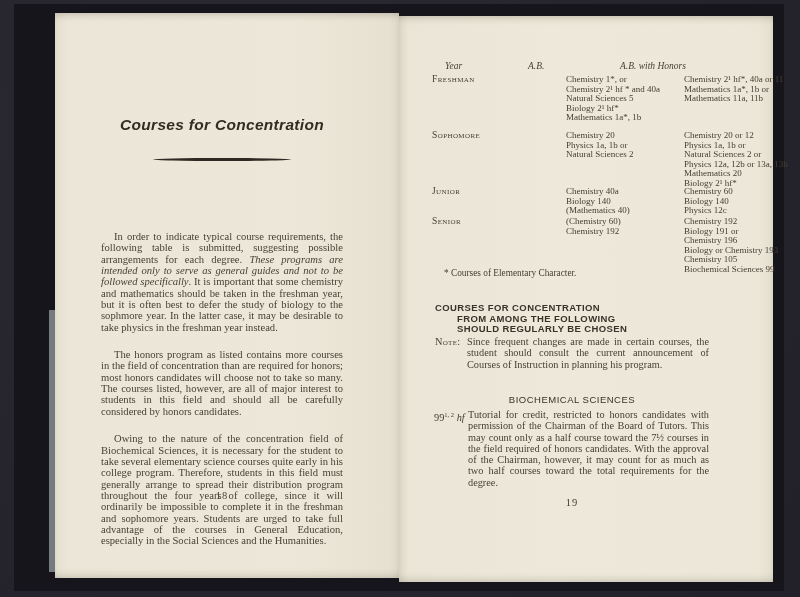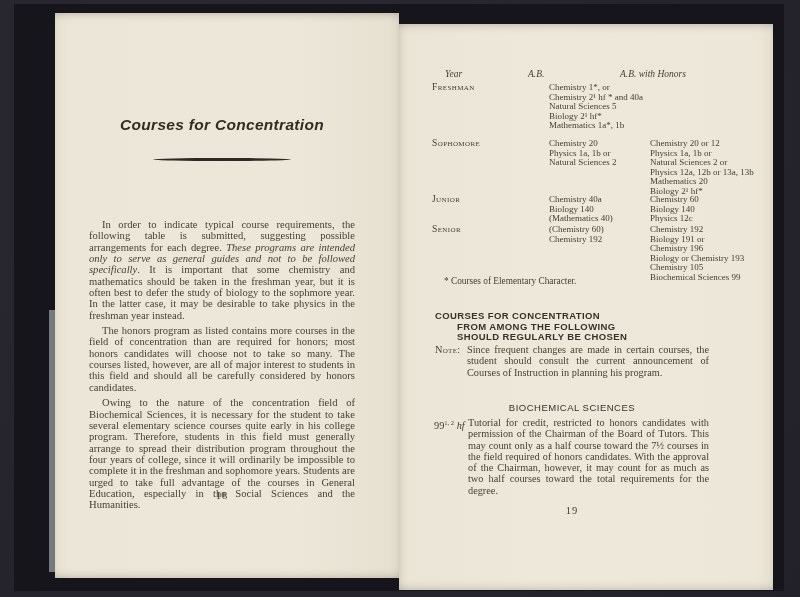--- a/index.html
+++ b/index.html
@@ -10,21 +10,21 @@
     font-family:"Liberation Serif",serif;
   }
   .book-cover{position:absolute;left:14px;top:4px;width:770px;height:587px;background:#16151b;}
   .page{position:absolute;color:#443d31;}
   .page-left{
     left:55px;top:13px;width:344px;height:565px;
     background:linear-gradient(90deg,#e4dfcf 0%,#ebe6d7 4%,#ece7d8 70%,#e6e1d1 97%,#ddd8c7 100%);
     box-shadow:inset 0 6px 8px -6px rgba(60,55,40,.35), inset 0 -8px 10px -8px rgba(60,55,40,.3);
   }
   .page-right{
-    left:399px;top:24px;width:374px;height:566px;
+    left:399px;top:16px;width:374px;height:566px;
     background:linear-gradient(90deg,#dcd7c6 0%,#eae5d6 2.5%,#ede8d9 40%,#ece7d8 96%,#e3decd 100%);
     box-shadow:inset 0 6px 8px -6px rgba(60,55,40,.35), inset 0 -8px 10px -8px rgba(60,55,40,.3);
   }
   .fore-edge{position:absolute;left:49px;top:310px;width:6px;height:262px;background:#c3cfd2;opacity:.55;}
 
   
   .title{
     position:absolute;top:103px;left:30px;width:274px;text-align:center;
     font-family:"Liberation Sans",sans-serif;font-style:italic;font-weight:bold;
     font-size:15.5px;letter-spacing:.3px;color:#322c24;
@@ -33,38 +33,38 @@
   .ex-heading{
     position:absolute;top:170px;left:30px;
     font-family:"Liberation Sans",sans-serif;font-weight:bold;font-size:9.5px;
     line-height:11px;letter-spacing:.6px;color:#38322a;white-space:pre;
   }
   .ex-heading .l2{padding-left:25px;}
   .body-text{
     position:absolute;top:202px;left:30px;width:274px;
     font-size:10.6px;line-height:11.35px;text-align:justify;color:#463f33;
   }
-  .body-text p{margin:4px;text-indent:13px;}
+  .body-text p{margin:16px;text-indent:13px;}
   .pageno{letter-spacing:1px;font-size:10.5px;color:#463f33;text-align:center;position:absolute;width:274px;}
   .pageno-left{top:477px;left:30px;}
   .pageno-right{top:481px;left:36px;}
 
   
   .thead{
     position:absolute;top:45px;left:33px;width:305px;display:grid;
     grid-template-columns:73px 101px 1fr;
     font-style:italic;font-size:9.5px;color:#453e32;
   }
   .thead .h-year{padding-left:13px;}
   .thead .h-ab{padding-left:23px;}
   .thead .h-hon{padding-left:14px;}
   .trow{
     position:absolute;left:33px;width:305px;display:grid;
     grid-template-columns:73px 101px 1fr;
-    font-size:9px;line-height:9.6px;color:#474034;
+    font-size:9px;line-height:9.6px;color:#474034;gap:17px;
   }
   .trow .year{font-variant:small-caps;letter-spacing:.4px;font-size:9.5px;}
   .tline{white-space:nowrap;margin-left:44px;}
   .tfootnote{position:absolute;top:252px;left:45px;font-size:9.3px;color:#474034;}
   .conc-heading{
     position:absolute;top:287px;left:36px;
     font-family:"Liberation Sans",sans-serif;font-weight:bold;font-size:9.5px;
     line-height:10.5px;letter-spacing:.4px;color:#38322a;
   }
   .conc-heading .ind{padding-left:22px;}
@@ -114,20 +114,25 @@
     <div id="rows-container">
         <div class="trow" style="top: 59px;">
           <div class="year">Freshman</div>
           <div>
             <div class="tline">Chemistry 1*, or</div>
             <div class="tline">Chemistry 2¹ hf * and 40a</div>
             <div class="tline">Natural Sciences 5</div>
             <div class="tline">Biology 2¹ hf*</div>
             <div class="tline">Mathematics 1a*, 1b</div>
           </div>
+          <div>
+            <div class="tline">Chemistry 2¹ hf*, 40a or 11</div>
+            <div class="tline">Mathematics 1a*, 1b or</div>
+            <div class="tline">Mathematics 11a, 11b</div>
+          </div>
         </div>
         <div class="trow" style="top: 115px;">
           <div class="year">Sophomore</div>
           <div>
             <div class="tline">Chemistry 20</div>
             <div class="tline">Physics 1a, 1b or</div>
             <div class="tline">Natural Sciences 2</div>
           </div>
           <div>
             <div class="tline">Chemistry 20 or 12</div>

